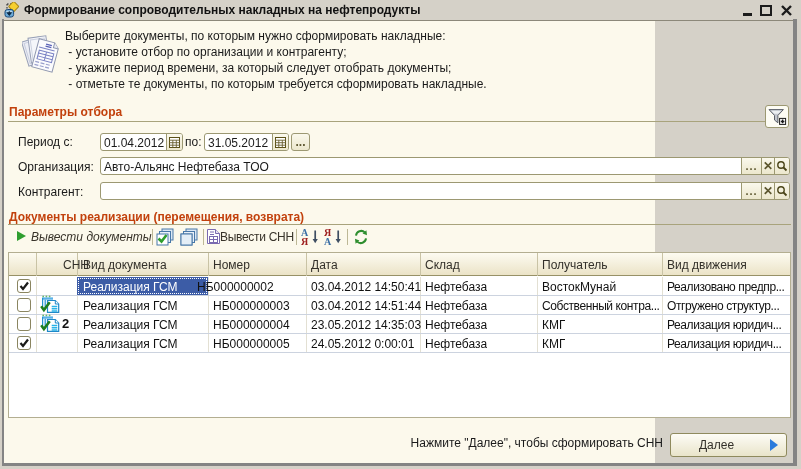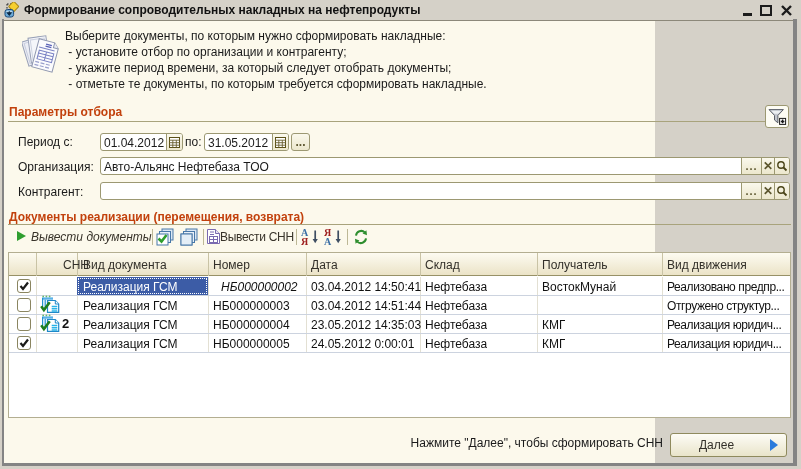--- a/index.html
+++ b/index.html
@@ -211,21 +211,21 @@
         <div class="cd" style="left:68px;"></div>
         <div class="cd" style="left:199px;"></div>
         <div class="cd" style="left:297px;"></div>
         <div class="cd" style="left:411px;"></div>
         <div class="cd" style="left:528px;"></div>
         <div class="cd" style="left:653px;"></div>
     <div class="cb"><svg width="12" height="12" viewBox="0 0 12 12">
             <path d="M2.5 6 L5 9 L10 2.5" stroke="#1a1a1a" stroke-width="2.2" fill="none"></path>
           </svg></div>
     <div class="selcell">Реализация ГСМ</div>
-    <div class="cell" style="left:212px;font-style:italic;">НБ000000002</div>
+    <div class="cell" style="left:188px;">НБ000000002</div>
     <div class="cell" style="left:302px;">03.04.2012 14:50:41</div>
     <div class="cell" style="left:416px;">Нефтебаза</div>
     <div class="cell" style="left:533px;text-align:center;">ВостокМунай</div>
     <div class="cell" style="left:658px;width:127px;letter-spacing:-0.4px;">Реализовано предпр...</div>
   </div>
   <div class="row" style="top:43px;">
     <div class="cd" style="left:27px;"></div>
         <div class="cd" style="left:68px;"></div>
         <div class="cd" style="left:199px;"></div>
         <div class="cd" style="left:297px;"></div>
@@ -241,20 +241,21 @@
       <path d="M2.6 3 V14.5 M5.2 4.8 V14.5" stroke="#2492d2" stroke-width="1.2" fill="none"></path>
       <path d="M7.5 5.5 H15.3 L18.7 9 V17.4 H7.5 Z" fill="#fff" stroke="#1e88c8" stroke-width="1.2"></path>
       <path d="M15.3 5.5 V9 H18.7" fill="#fff" stroke="#1e88c8" stroke-width="1"></path>
       <path d="M11.7 11.4 h5.6 M11.7 13.7 h5.6 M11.7 16 h5.6" stroke="#28b4e8" stroke-width="1.5"></path>
       <path d="M1.2 11.3 L3.9 15 L9.7 7.2" stroke="#1e7e1e" stroke-width="2.6" fill="none"></path>
     </svg>
     <div class="cell" style="left:74px;">Реализация ГСМ</div>
     <div class="cell" style="left:204px;">НБ000000003</div>
     <div class="cell" style="left:302px;">03.04.2012 14:51:44</div>
     <div class="cell" style="left:416px;">Нефтебаза</div>
+    <div class="cell" style="left:533px;width:126px;letter-spacing:-0.4px;">Собственный контра...</div>
     <div class="cell" style="left:658px;width:127px;letter-spacing:-0.4px;">Отгружено структур...</div>
   </div>
   <div class="row" style="top:62px;">
     <div class="cd" style="left:27px;"></div>
         <div class="cd" style="left:68px;"></div>
         <div class="cd" style="left:199px;"></div>
         <div class="cd" style="left:297px;"></div>
         <div class="cd" style="left:411px;"></div>
         <div class="cd" style="left:528px;"></div>
         <div class="cd" style="left:653px;"></div>

